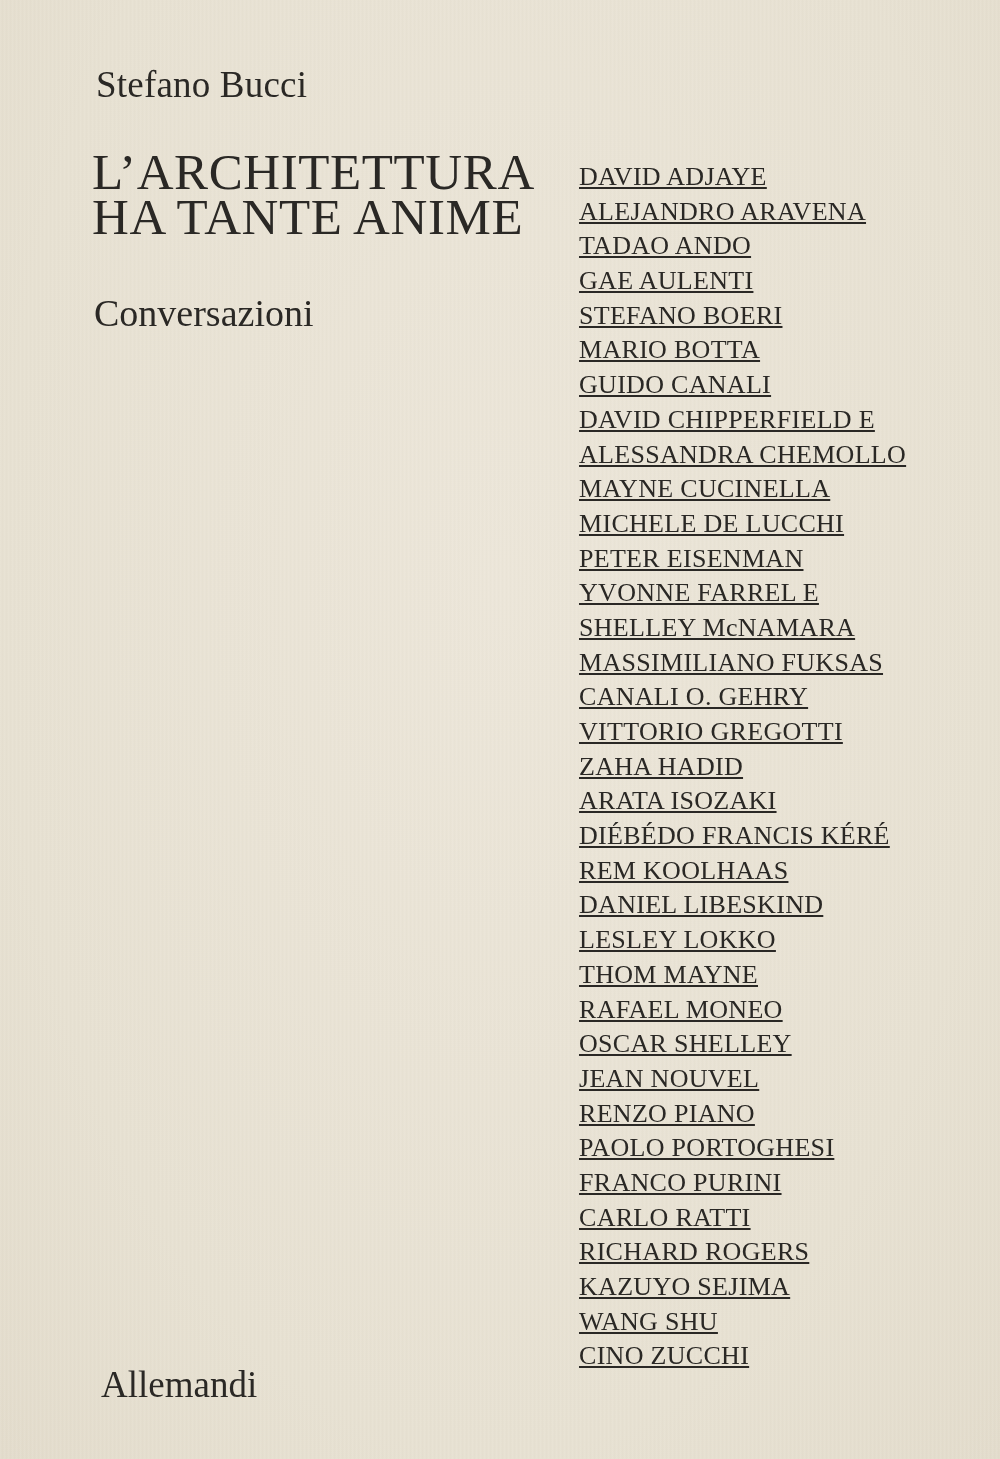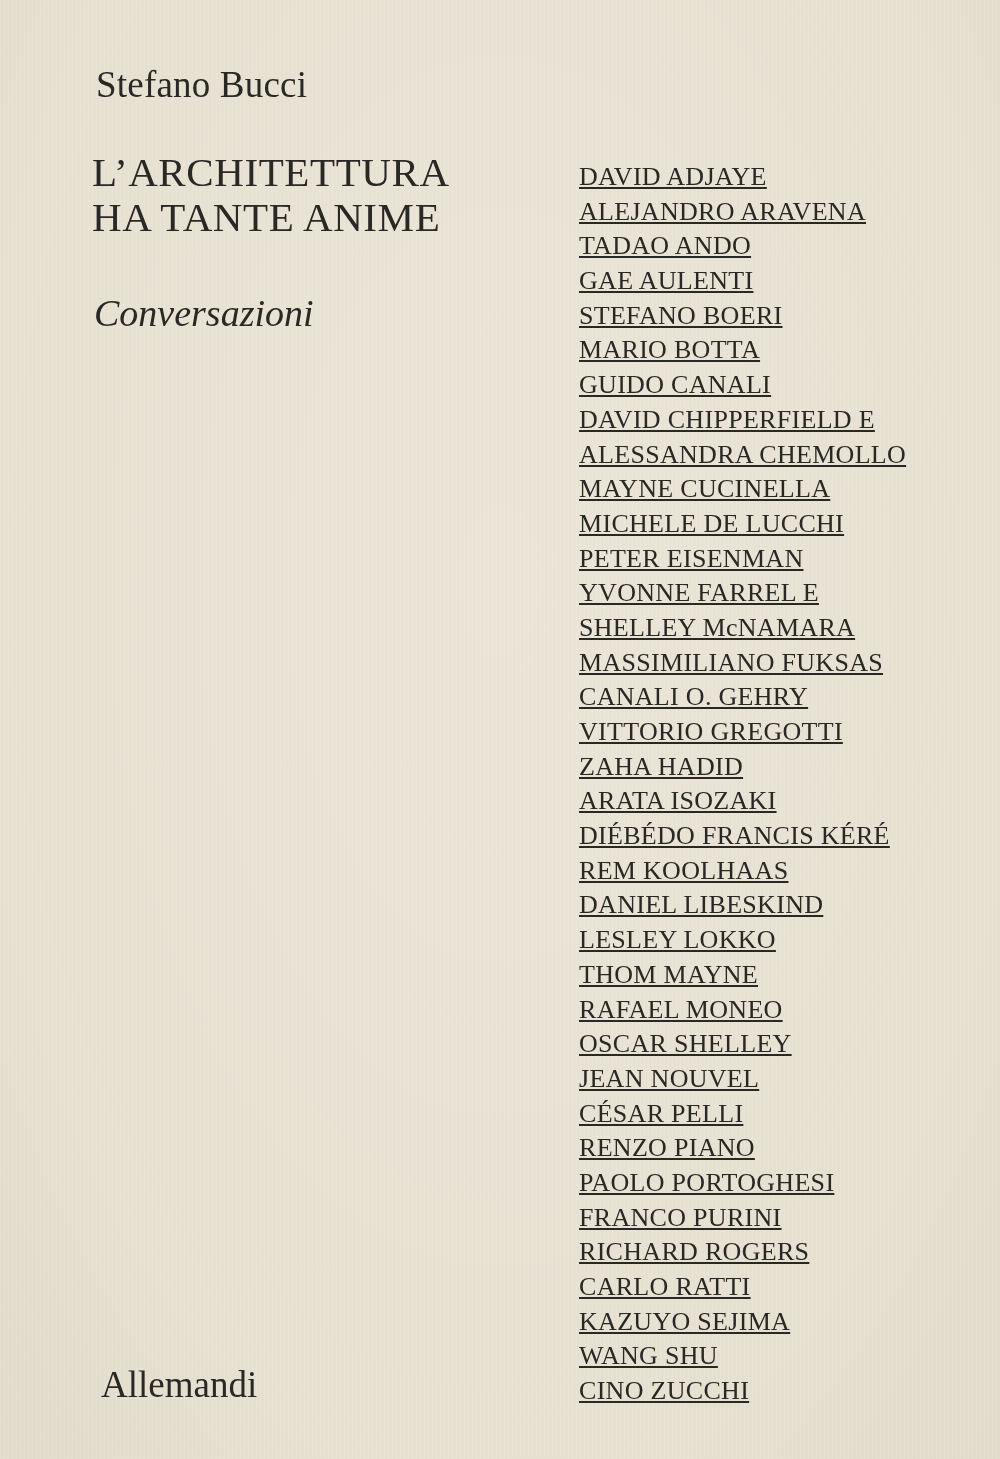--- a/index.html
+++ b/index.html
@@ -28,34 +28,33 @@
       top: 63px;
       font-size: 37px;
       line-height: 44px;
       letter-spacing: 0.2px;
       white-space: nowrap;
     }
     .title {
       position: absolute;
       left: 92px;
       top: 150px;
-      font-size: 41px;
+      font-size: 51px;
       line-height: 45px;
       letter-spacing: 0.6px;
       white-space: nowrap;
     }
     .title div { height: 45px; }
     .subtitle {
       position: absolute;
       left: 94px;
       top: 290px;
       font-size: 38px;
       line-height: 46px;
       white-space: nowrap;
-      font-style: italic;
     }
     .publisher {
       position: absolute;
       left: 101px;
       top: 1362px;
       font-size: 37px;
       line-height: 46px;
       white-space: nowrap;
     }
     .names {
@@ -110,24 +109,23 @@
   <li>ZAHA HADID</li>
   <li>ARATA ISOZAKI</li>
   <li>DIÉBÉDO FRANCIS KÉRÉ</li>
   <li>REM KOOLHAAS</li>
   <li>DANIEL LIBESKIND</li>
   <li>LESLEY LOKKO</li>
   <li>THOM MAYNE</li>
   <li>RAFAEL MONEO</li>
   <li>OSCAR SHELLEY</li>
   <li>JEAN NOUVEL</li>
-  <li>CÉSAR PELLI</li>
   <li>RENZO PIANO</li>
   <li>PAOLO PORTOGHESI</li>
   <li>FRANCO PURINI</li>
+  <li>CARLO RATTI</li>
   <li>RICHARD ROGERS</li>
-  <li>CARLO RATTI</li>
   <li>KAZUYO SEJIMA</li>
   <li>WANG SHU</li>
   <li>CINO ZUCCHI</li>
 </ul>
 
 <div class="publisher">Allemandi</div>
 
 </body></html>

